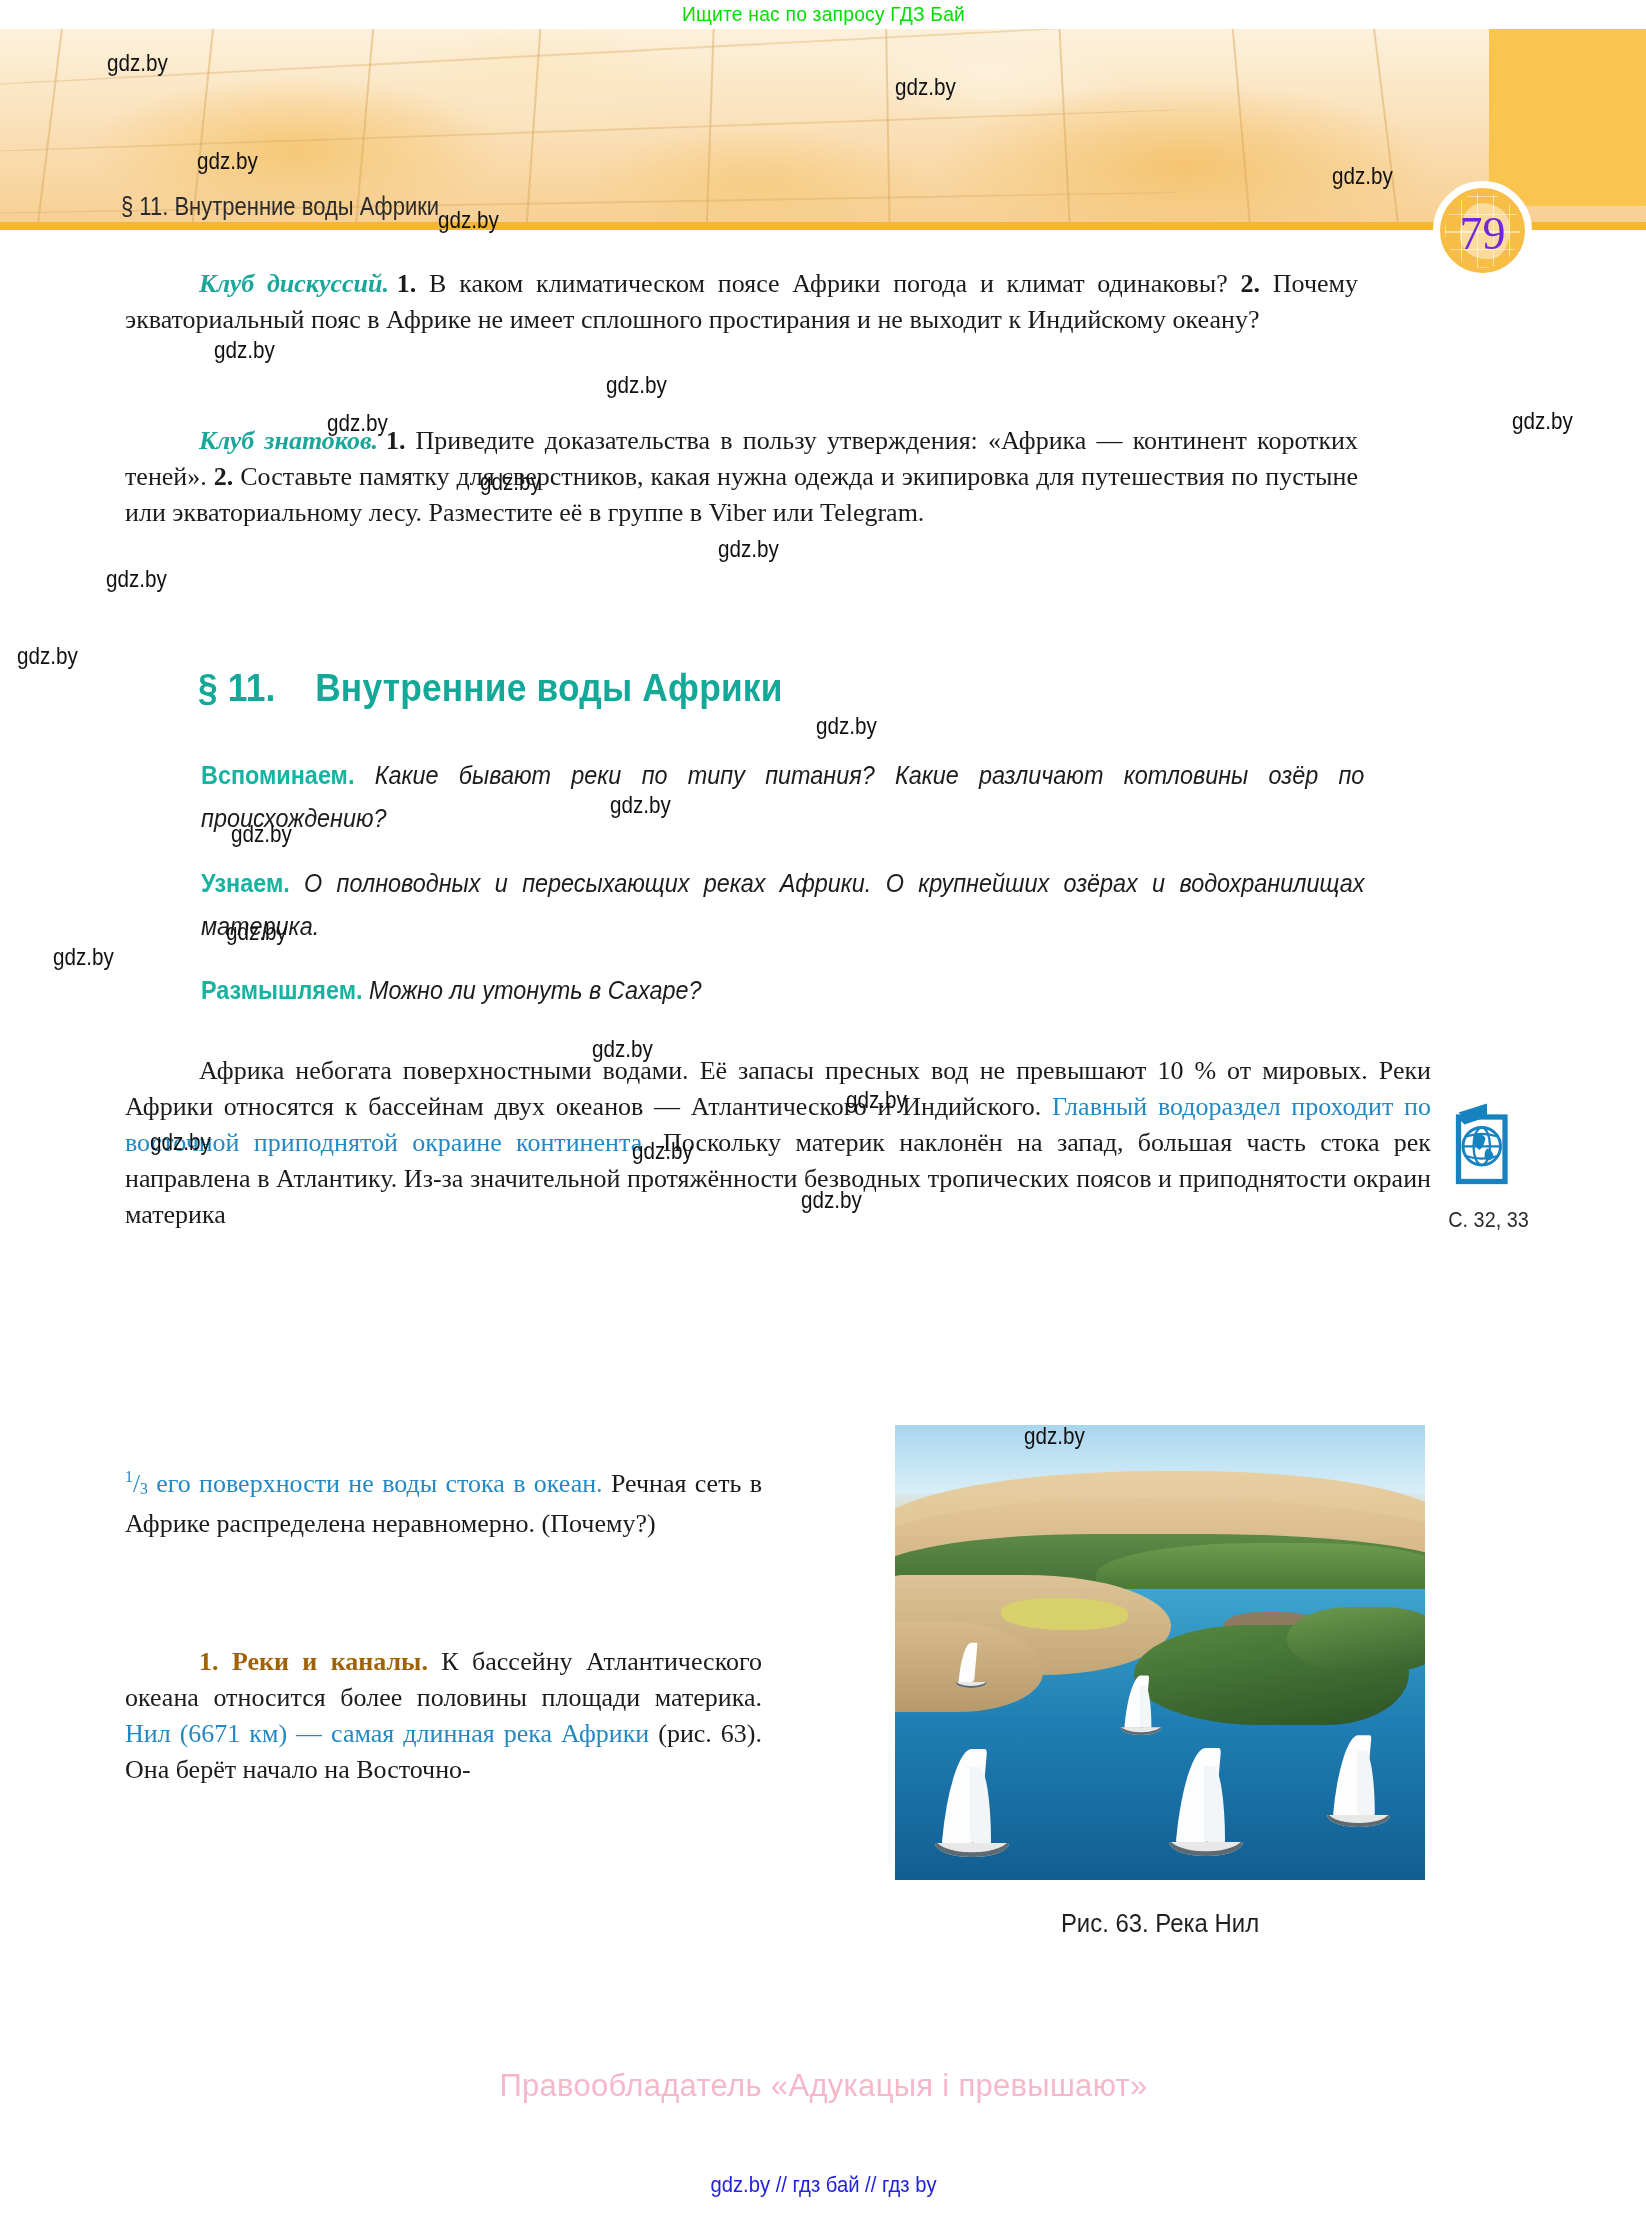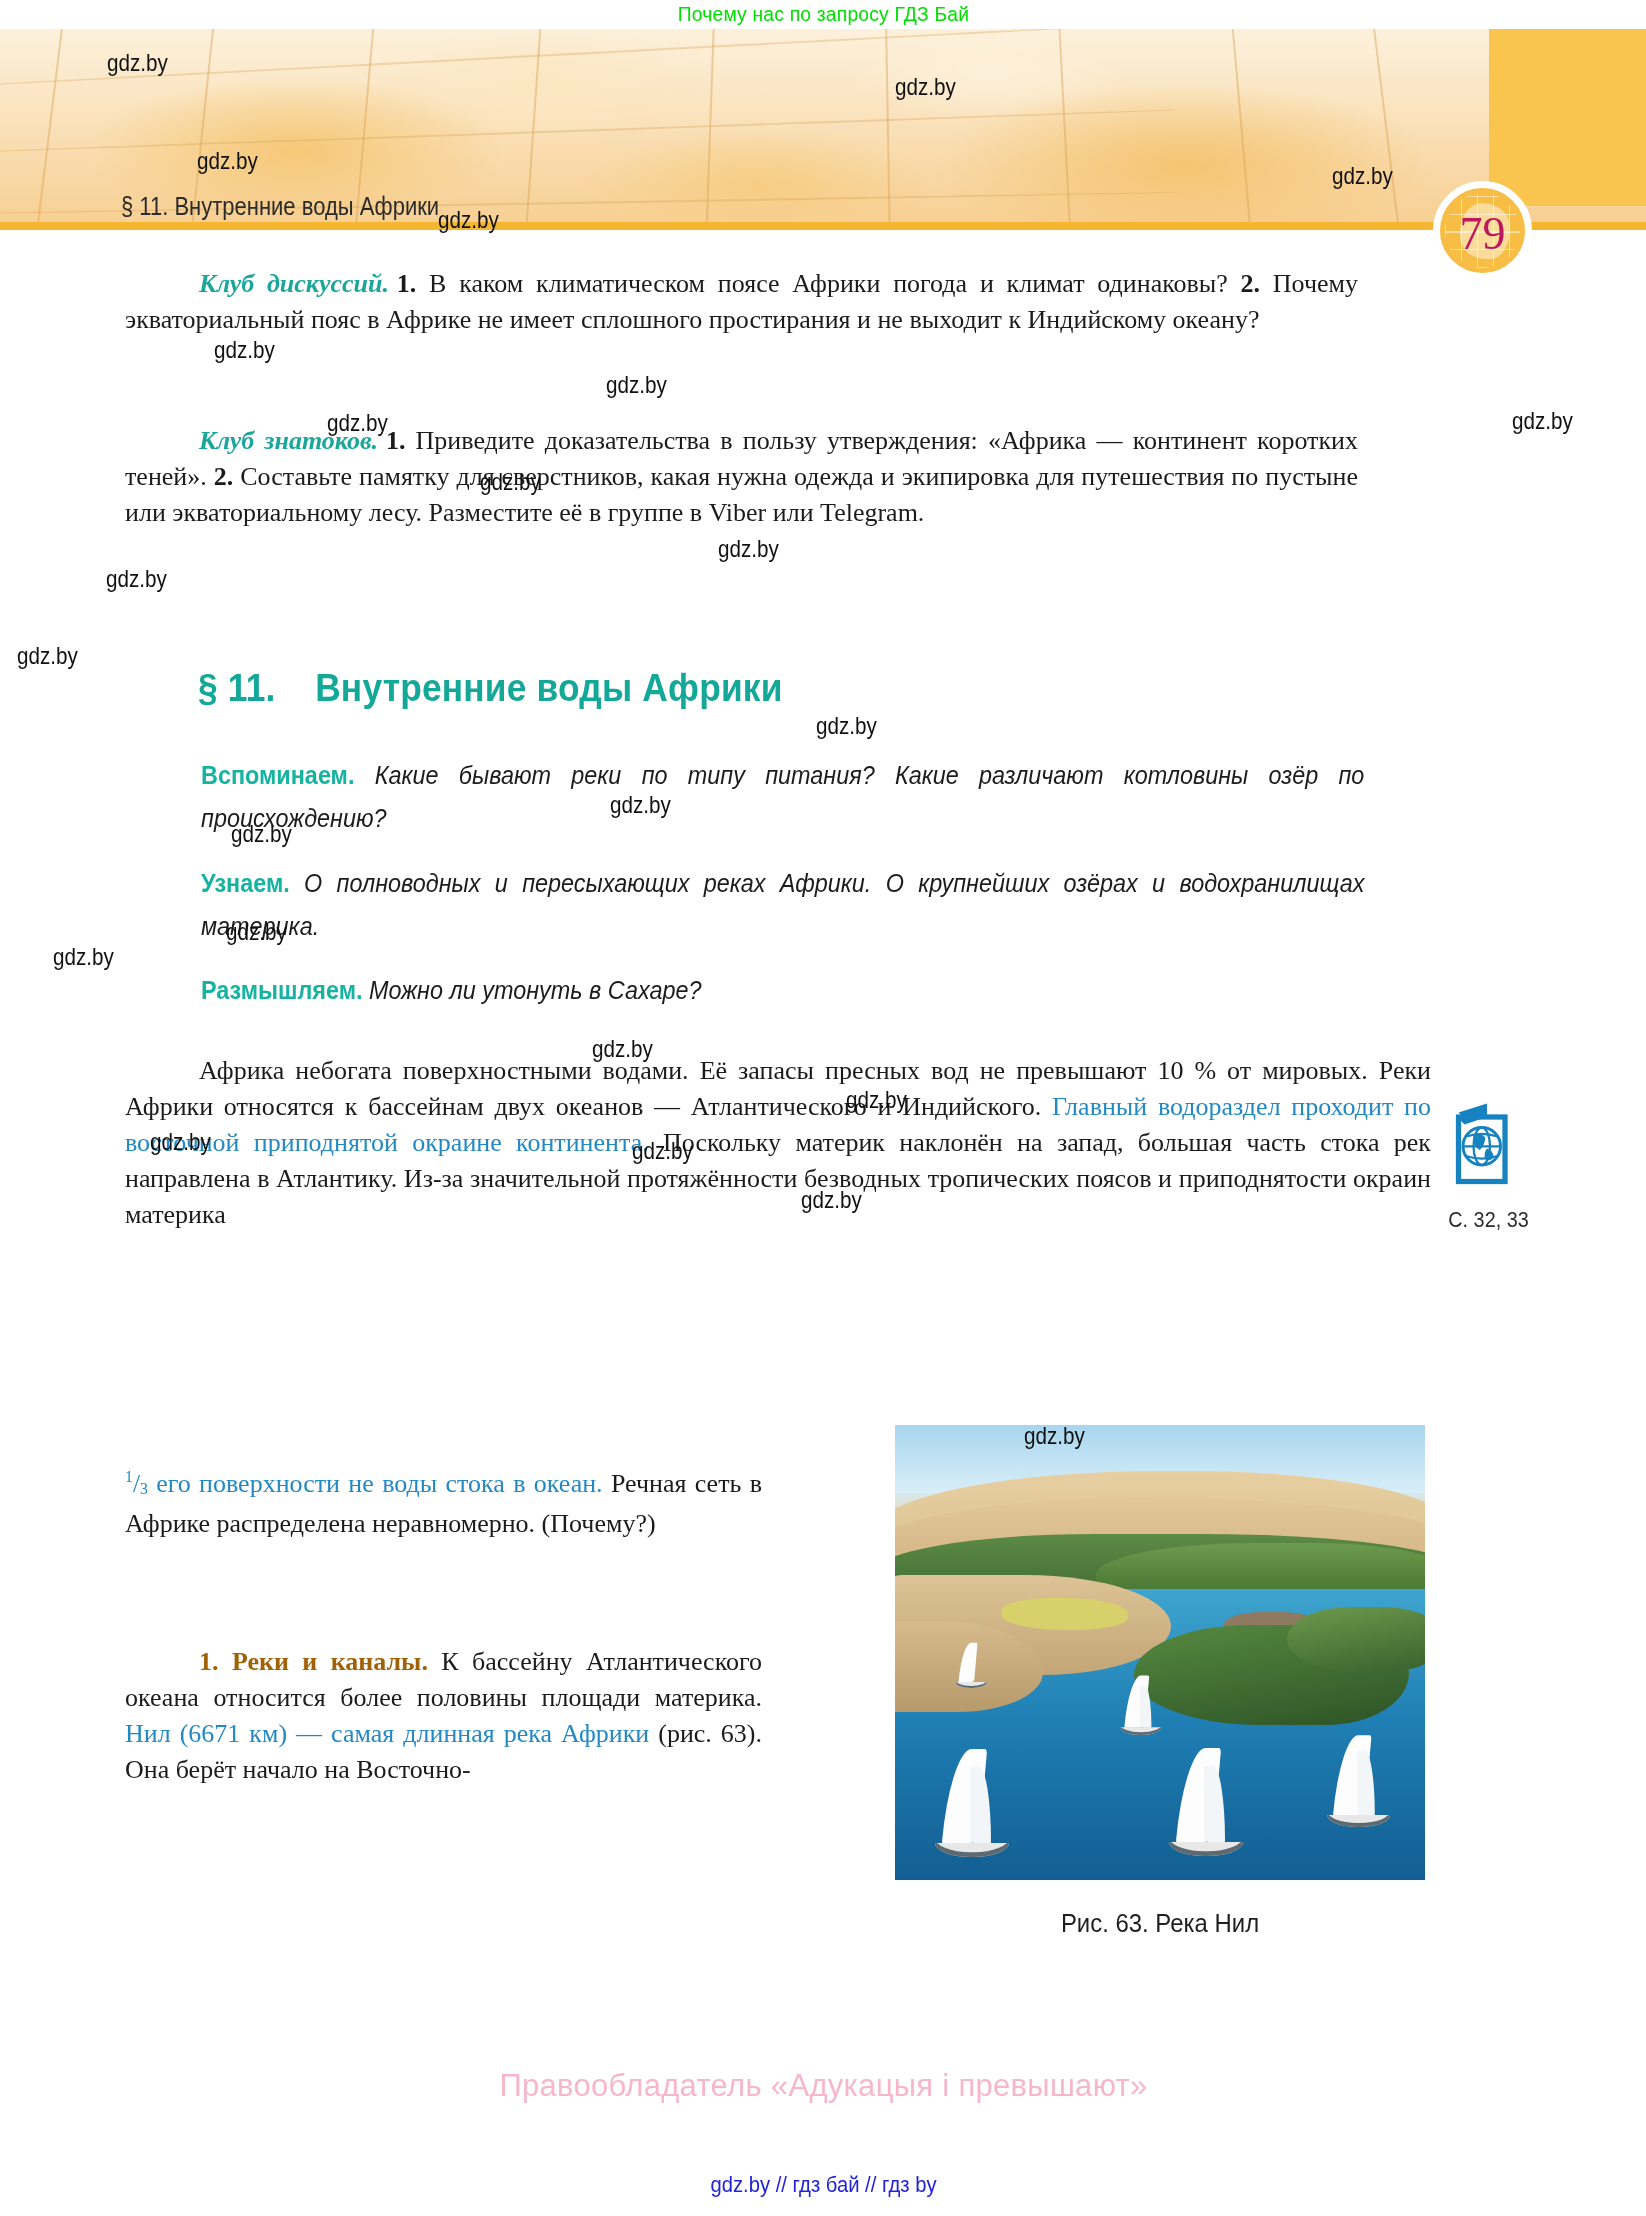--- a/index.html
+++ b/index.html
@@ -67,21 +67,21 @@
       repeating-linear-gradient(90deg, rgba(255,255,255,.55) 0 1.2px, rgba(255,255,255,0) 1.2px 16px),
       repeating-linear-gradient(0deg, rgba(255,255,255,.5) 0 1.2px, rgba(255,255,255,0) 1.2px 17.7px);
   }
   #page-badge .landmass{
     position:absolute; left:24%; top:18%; width:58%; height:66%;
     background:rgba(255,255,255,.45);
     border-radius:48% 60% 40% 55% / 55% 45% 60% 42%;
   }
   #page-number{
     position:absolute; inset:0; display:flex; align-items:center; justify-content:center;
-    font-family:"Liberation Serif", serif; font-size:46px; color:#be185d;
+    font-family:"Liberation Serif", serif; font-size:46px; color:#6d28d9;
     padding-top:6.4px;
   }
 
   
   .col { position:absolute; }
 
   .para{
     font-family:"Liberation Serif", serif;
     font-size:26px;
     line-height:36px;
@@ -203,21 +203,21 @@
   
   .wm{
     position:absolute; font-family:"Liberation Sans", sans-serif;
     color:#111; font-size:24px; transform:scaleX(.86);
     transform-origin:left top; white-space:nowrap; pointer-events:none;
   }
 </style>
 </head>
 <body>
 
-<div id="top-banner">Почему нас по запросу ГДЗ Бай</div>
+<div id="top-banner">Ищите нас по запросу ГДЗ Бай</div>
 
 <div id="header-band">
   <div class="meridian" style="left:48px;  transform:rotate(7deg);"></div>
   <div class="meridian" style="left:201px; transform:rotate(6deg);"></div>
   <div class="meridian" style="left:363px; transform:rotate(5deg);"></div>
   <div class="meridian" style="left:532px; transform:rotate(4deg);"></div>
   <div class="meridian" style="left:709px; transform:rotate(2deg);"></div>
   <div class="meridian" style="left:887px;transform:rotate(-1deg);"></div>
   <div class="meridian" style="left:1064px;transform:rotate(-3deg);"></div>
   <div class="meridian" style="left:1241px;transform:rotate(-5deg);"></div>

